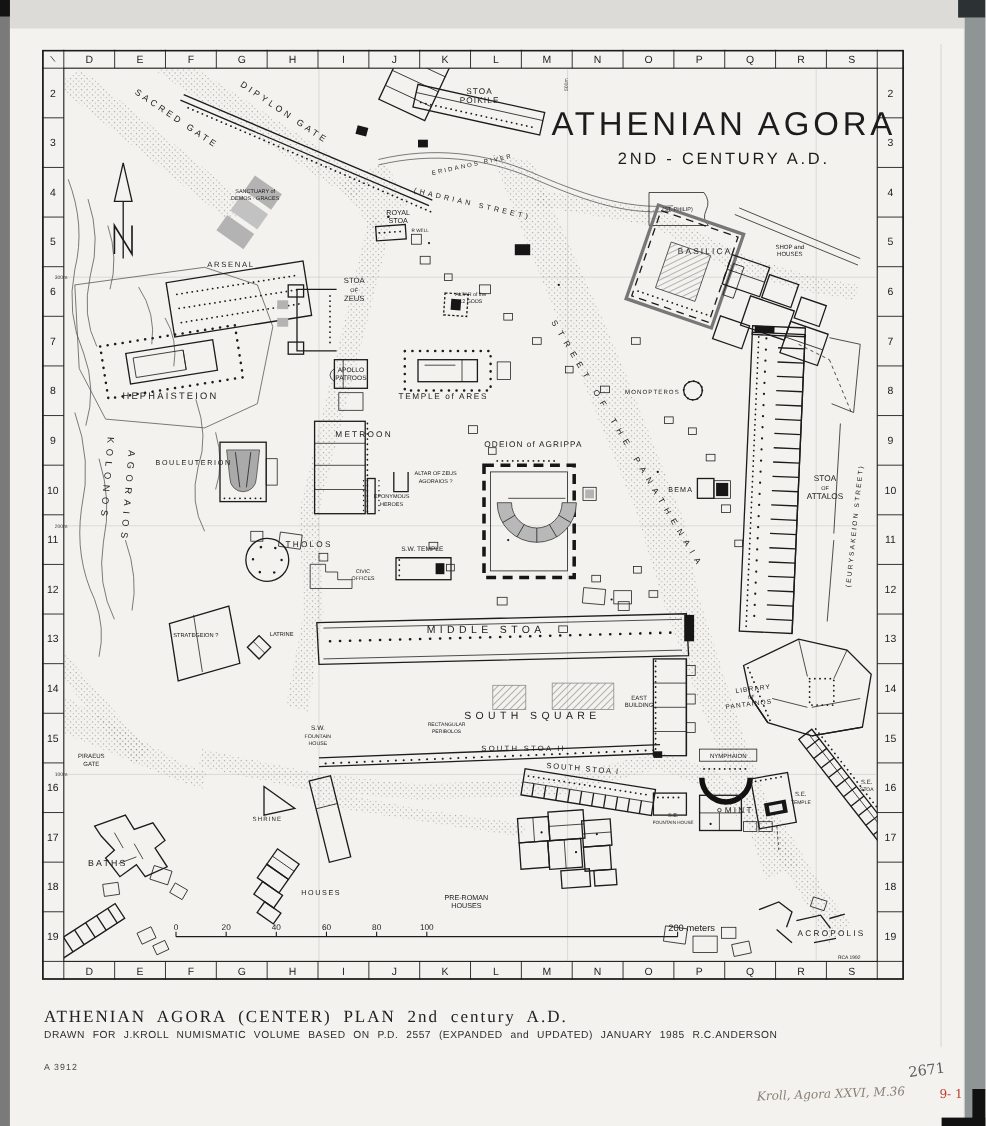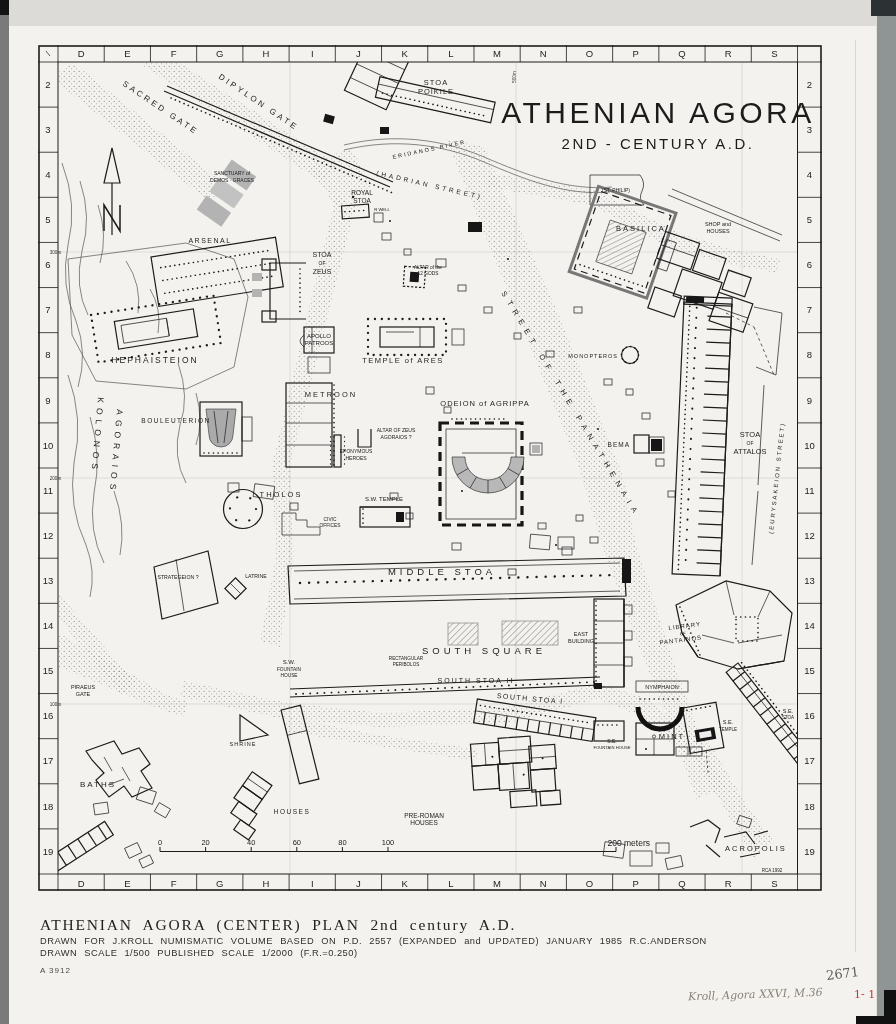--- a/index.html
+++ b/index.html
@@ -674,19 +674,18 @@
         <text font-size="6.5" text-anchor="middle" x="386" y="780">HOUSES</text>
         <text font-size="7.5" text-anchor="middle" letter-spacing="2" x="718" y="806">ACROPOLIS</text>
         <text font-size="4.5" text-anchor="middle" x="734" y="827">RCA 1992</text>
         <text font-size="8.5" text-anchor="end" x="612" y="801">200 meters</text>
       </g>
   </svg>
 
   <div class="caption">
     <div class="cap-title">ATHENIAN AGORA (CENTER) PLAN 2nd century A.D.</div>
     <div class="cap-line">DRAWN FOR J.KROLL NUMISMATIC VOLUME BASED ON P.D. 2557 (EXPANDED and UPDATED) JANUARY 1985 R.C.ANDERSON</div>
-    <div class="cap-line">DRAWN SCALE 1/500 PUBLISHED SCALE 1/2000 (F.R.=0.250)</div>
   </div>
   <div class="neg">A 3912</div>
   <div class="plate">2671</div>
   <div class="cite">Kroll, Agora XXVI, M.36</div>
-  <div class="redmark">1- 1</div>
+  <div class="redmark">9- 1</div>
 </div>
 
 </body></html>

